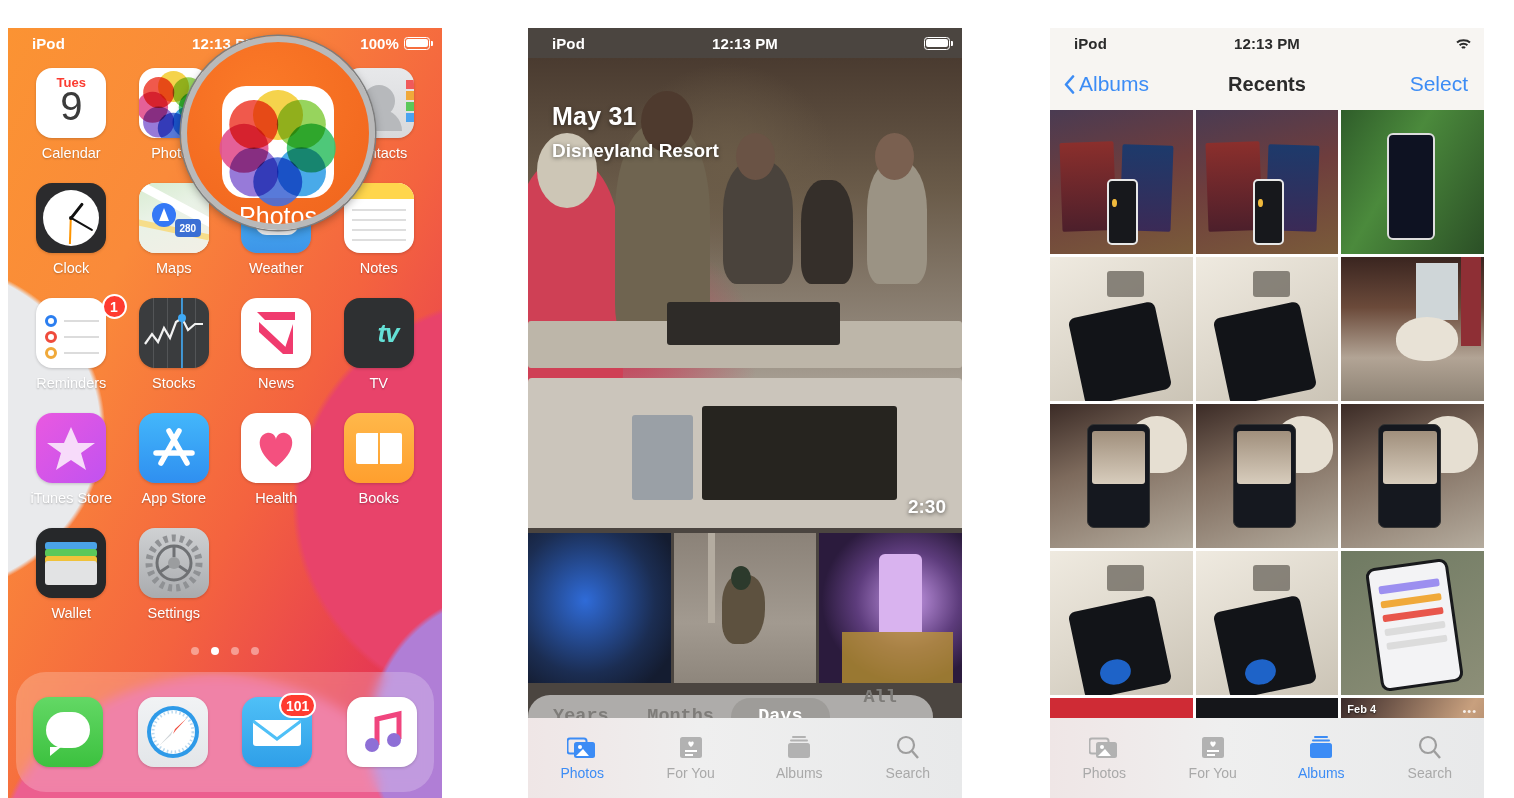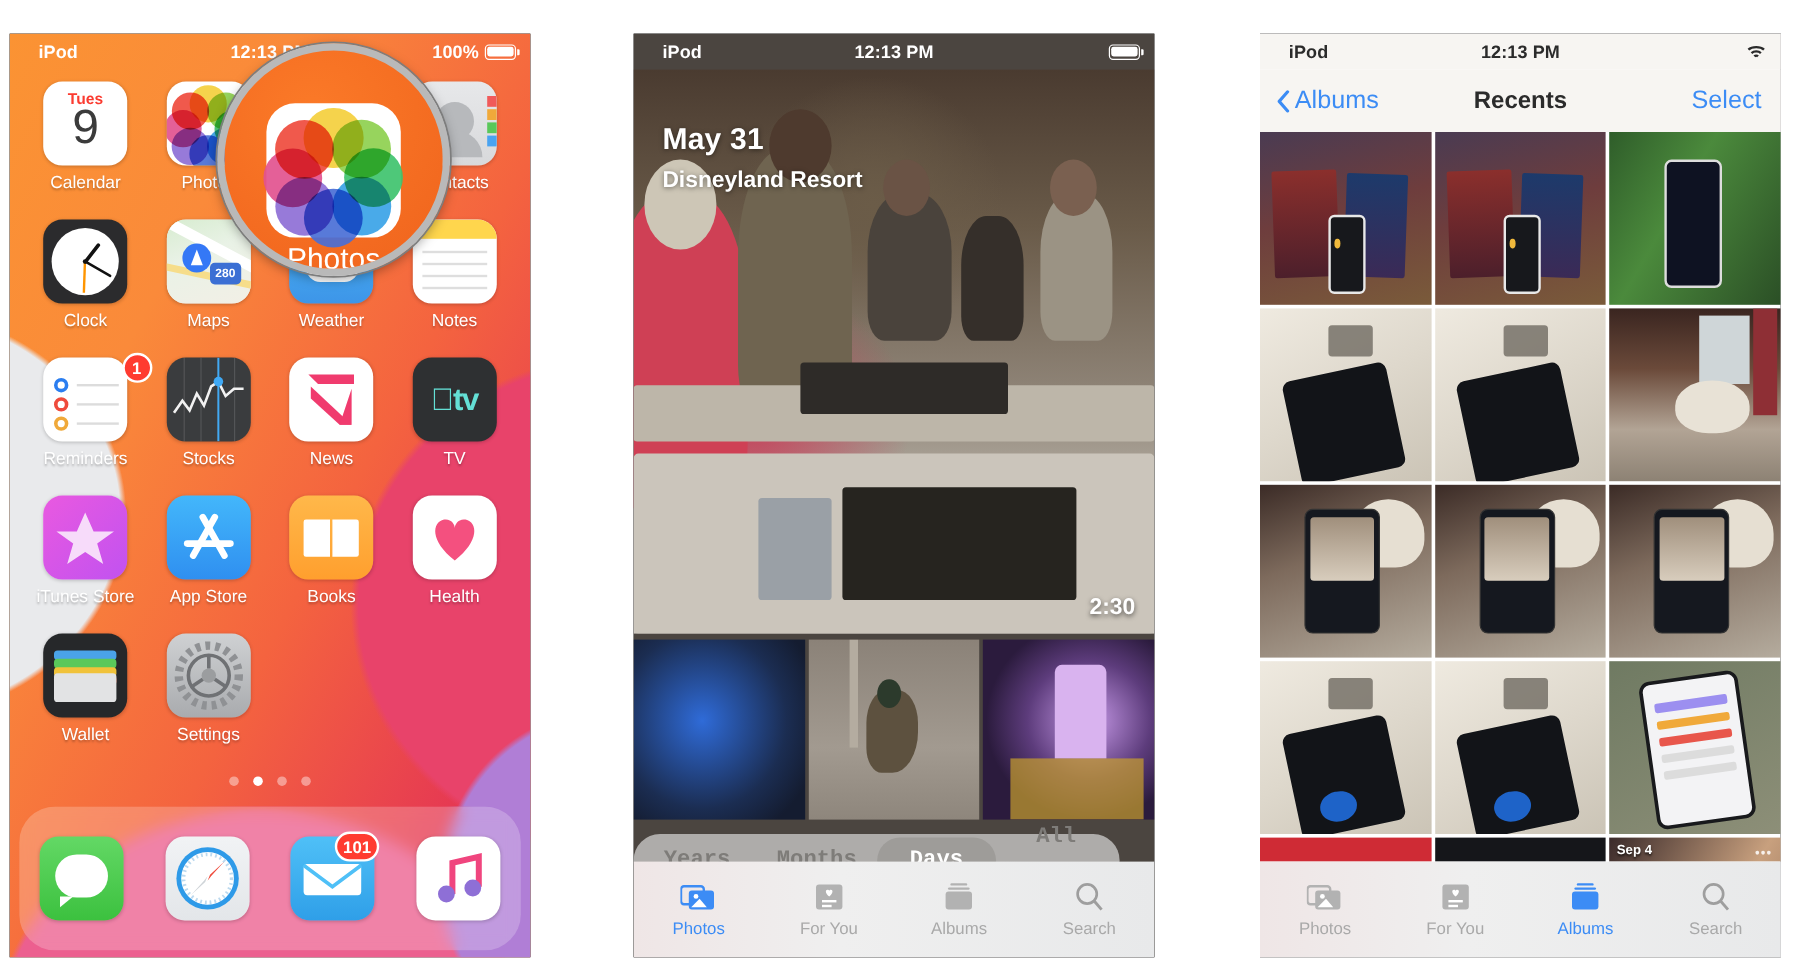--- a/index.html
+++ b/index.html
@@ -118,21 +118,21 @@
   .ic-notes{background:#fff;}
   .ic-notes .top{position:absolute;left:0;right:0;top:0;height:16px;background:#ffd64d;}
   .ic-notes .ln{position:absolute;left:8px;right:8px;height:1.6px;background:#dedede;}
   .ic-rem{background:#fff;}
   .ic-rem .row{position:absolute;left:9px;display:flex;align-items:center;gap:7px;}
   .ic-rem .cir{width:12px;height:12px;border-radius:50%;border:3px solid;}
   .ic-rem .ln{width:35px;height:2px;background:#dcdcdc;}
   .ic-stocks{background:#3a3c3e;}
   .ic-stocks .vg{position:absolute;top:0;bottom:0;width:1px;background:rgba(255,255,255,.13);}
   .ic-news{background:#fff;}
-  .ic-tv{background:#2e3032;display:flex;align-items:center;justify-content:center;}
+  .ic-tv{background:#2e3032;display:flex;align-items:center;justify-content:center;font-style:italic;}
   .ic-tv .t{color:#64e0d6;font-size:26px;font-weight:600;letter-spacing:-1px;}
   .ic-itunes{background:linear-gradient(135deg,#e959e0,#c152f0);}
   .ic-appstore{background:linear-gradient(#43b7fb,#2f8ff0);}
   .ic-books{background:linear-gradient(#ffb84a,#ff9f2e);}
   .ic-books .p{position:absolute;top:20px;width:22px;height:31px;background:#fff;}
   .ic-health{background:#fff;}
   .ic-home{background:#fff;}
   .ic-wallet{background:#26282a;}
   .ic-wallet .card{position:absolute;left:9px;right:9px;border-radius:3px;height:8px;}
   .ic-wallet .pocket{position:absolute;left:9px;right:9px;bottom:13px;height:24px;background:#e2e3e4;border-radius:3px;}
@@ -449,34 +449,34 @@
                 <path d="M22 50 L40 18"></path>
                   <path d="M48 50 L30 18"></path>
                   <path d="M17 40 L53 40"></path>
               </g>
             </svg>
           </div>
           <div class="app-label">App Store</div>
         </div>
 
         <div class="app">
+          <div class="app-icon ic-health">
+            <svg width="70" height="70" viewBox="0 0 70 70">
+              <path d="M35 54 C14 38 16 22 26 20 C32 19 35 24 35 27 C35 24 38 19 44 20 C54 22 56 38 35 54Z" fill="#f4507f"></path>
+            </svg>
+          </div>
+          <div class="app-label">Health</div>
+        </div>
+
+        <div class="app">
           <div class="app-icon ic-books">
             <div class="p" style="left:12px;border-radius:2px 0 0 2px"></div>
             <div class="p" style="right:12px;border-radius:0 2px 2px 0"></div>
           </div>
           <div class="app-label">Books</div>
-        </div>
-
-        <div class="app">
-          <div class="app-icon ic-health">
-            <svg width="70" height="70" viewBox="0 0 70 70">
-              <path d="M35 54 C14 38 16 22 26 20 C32 19 35 24 35 27 C35 24 38 19 44 20 C54 22 56 38 35 54Z" fill="#f4507f"></path>
-            </svg>
-          </div>
-          <div class="app-label">Health</div>
         </div>
 
 
         <div class="app">
           <div class="app-icon ic-wallet">
             <div class="card" style="top:14px;background:#4aa3e8"></div>
             <div class="card" style="top:21px;background:#5ac85a"></div>
             <div class="card" style="top:28px;background:#f0c23a"></div>
             <div class="card" style="top:35px;background:#ef6b4b"></div>
             <div class="pocket"></div>
@@ -770,21 +770,21 @@
         </div>
 
         <div class="cell homerow">
           
           
           
           
         </div>
         <div class="cell blackrow"></div>
         <div class="cell facerow">
-          <div class="date-tag">Sep 4</div>
+          <div class="date-tag">Feb 4</div>
           <div class="dots3">•••</div>
         </div>
       </div>
 
       <div class="tabbar">
         <div class="tab">
           <span class="tab-ico">
             <svg width="30" height="25" viewBox="0 0 30 25">
               <rect x="0.5" y="3.5" width="19" height="15" rx="2.5" fill="none" stroke="#b2b2b2" stroke-width="2"></rect>
               <rect x="7" y="7" width="21" height="16" rx="2.5" fill="#b2b2b2"></rect>

